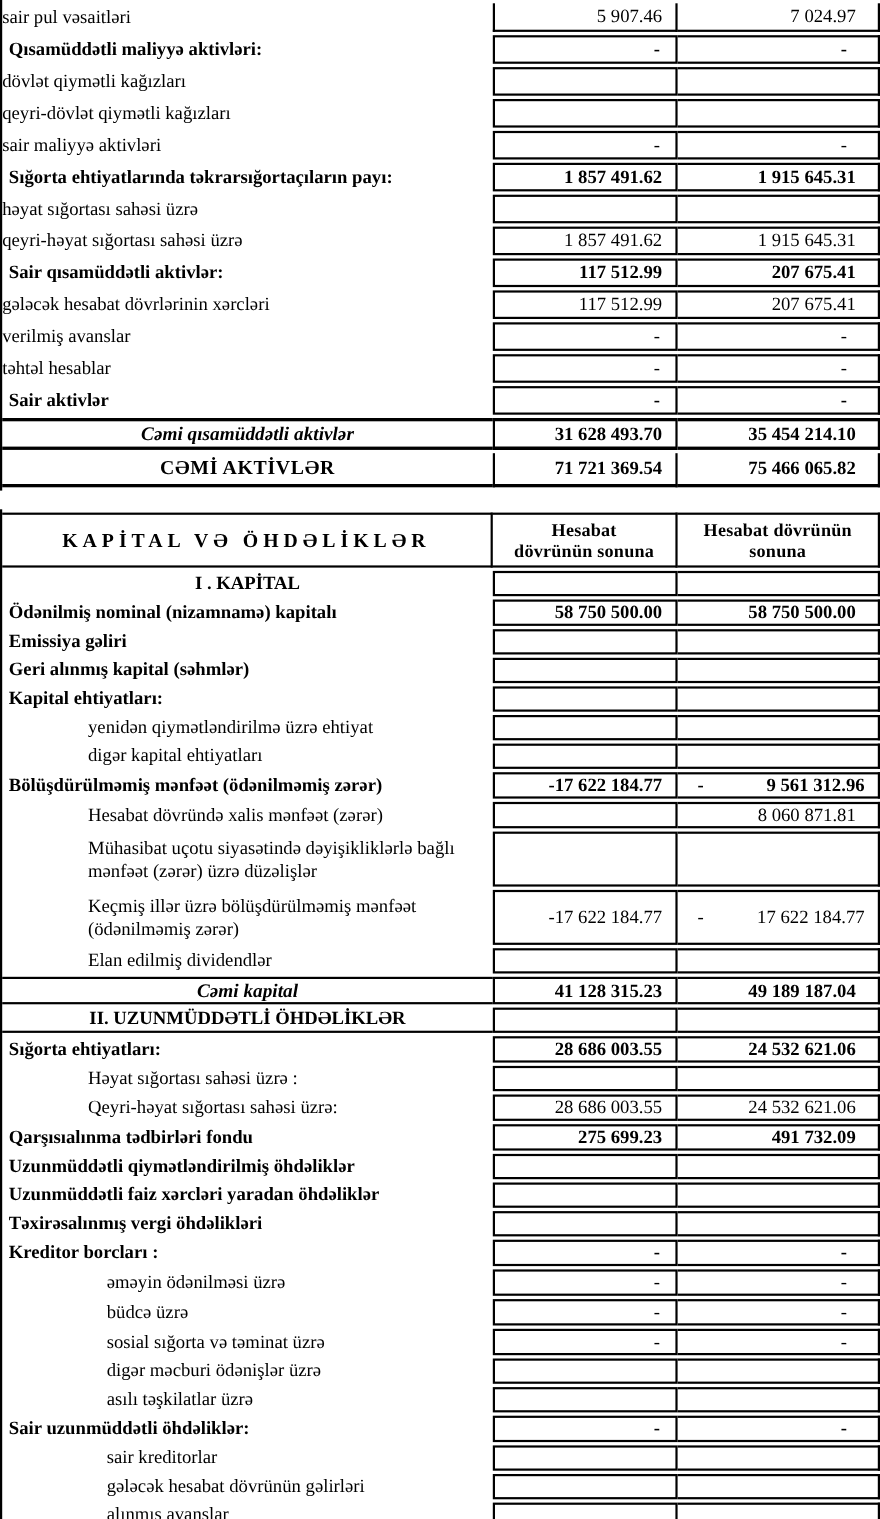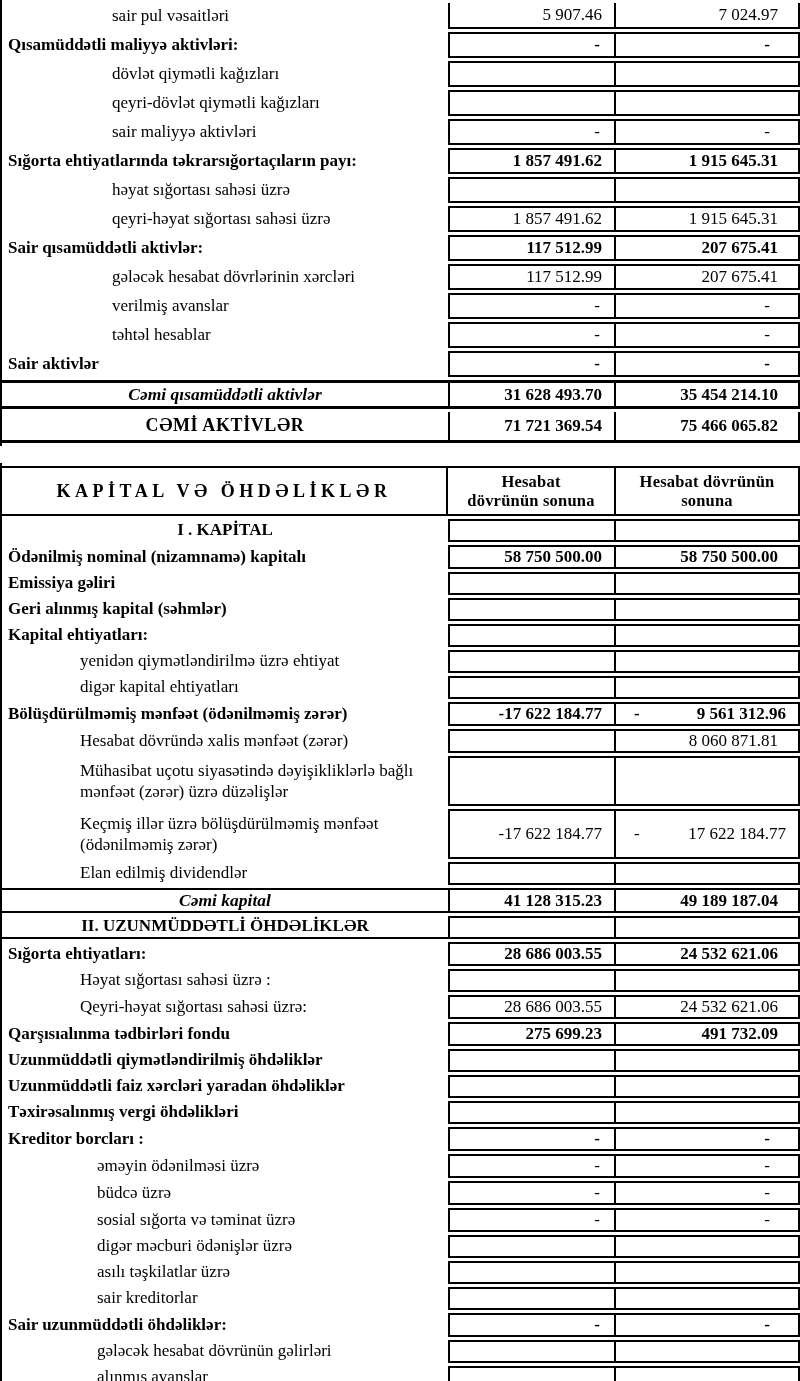--- a/index.html
+++ b/index.html
@@ -29,21 +29,21 @@
   #t1 tr.h31 td { height: 31px; }
   #t2 td { height: 23px; }
   #t2 tr.hdr td { height: 50px; }
   #t2 tr.tall td { height: 50px; }
 
   .gap { height: 17px; }
 
   
   .lbl { font-size: 17px; line-height: 1.2; white-space: nowrap; }
   .head { font-weight: 700; padding-left: 6px; }
-  .sub1 { padding-left: 110px; }
+  .sub1 { }
   .sub2a { padding-left: 78px; }
   .sub2b { padding-left: 95px; }
   .section { font-weight: 700; text-align: center; }
   .total-italic { font-weight: 700; font-style: italic; text-align: center; font-size: 17.5px; margin-left: 28px; }
   .total-caps { font-weight: 700; text-align: center; font-size: 18px; letter-spacing: 0.6px; }
   .lbox { border-top: 2px solid #000; border-bottom: 2px solid #000; }
   .thickline { border-top-width: 3px; border-bottom-width: 3px; }
   .lntop { border-top: none !important; }
 
   
@@ -317,30 +317,30 @@
           <td class="lbl sub2b"><span>digər məcburi ödənişlər üzrə</span></td>
           <td class="val c1"></td>
           <td class="val c2"></td>
         </tr>
         <tr>
           <td class="lbl sub2b"><span>asılı təşkilatlar üzrə</span></td>
           <td class="val c1"></td>
           <td class="val c2"></td>
         </tr>
         <tr>
-          <td class="lbl sub2b"><span>sair kreditorlar</span></td>
-          <td class="val c1"></td>
-          <td class="val c2"></td>
-        </tr>
-        <tr>
           <td class="lbl head"><span>Sair uzunmüddətli öhdəliklər:</span></td>
           <td class="val c1 dash"><span class="num bold">-</span></td>
           <td class="val c2 dash"><span class="num bold">-</span></td>
         </tr>
         <tr>
+          <td class="lbl sub2b"><span>sair kreditorlar</span></td>
+          <td class="val c1"></td>
+          <td class="val c2"></td>
+        </tr>
+        <tr>
           <td class="lbl sub2b"><span>gələcək hesabat dövrünün gəlirləri</span></td>
           <td class="val c1"></td>
           <td class="val c2"></td>
         </tr>
         <tr>
           <td class="lbl sub2b"><span>alınmış avanslar</span></td>
           <td class="val c1"></td>
           <td class="val c2"></td>
         </tr>
       </tbody>

